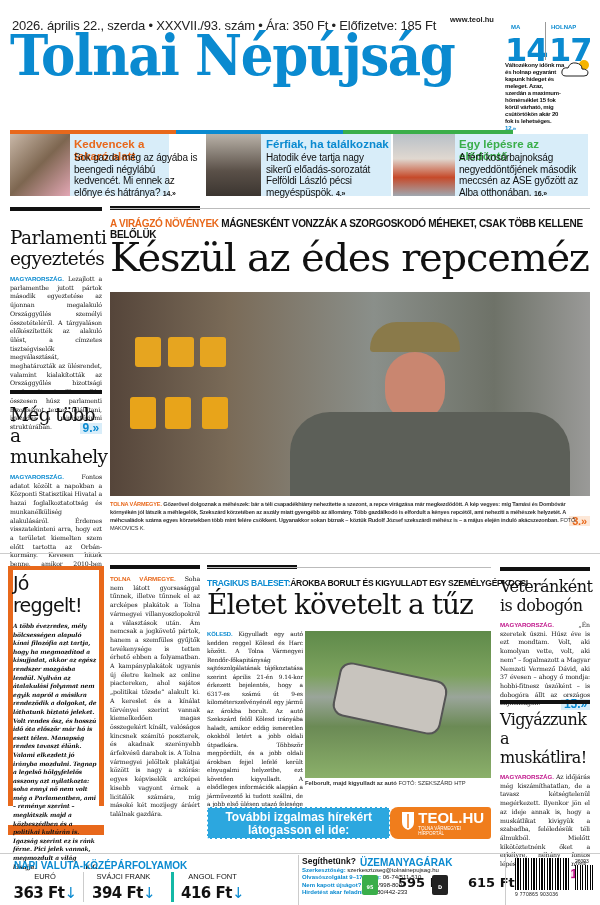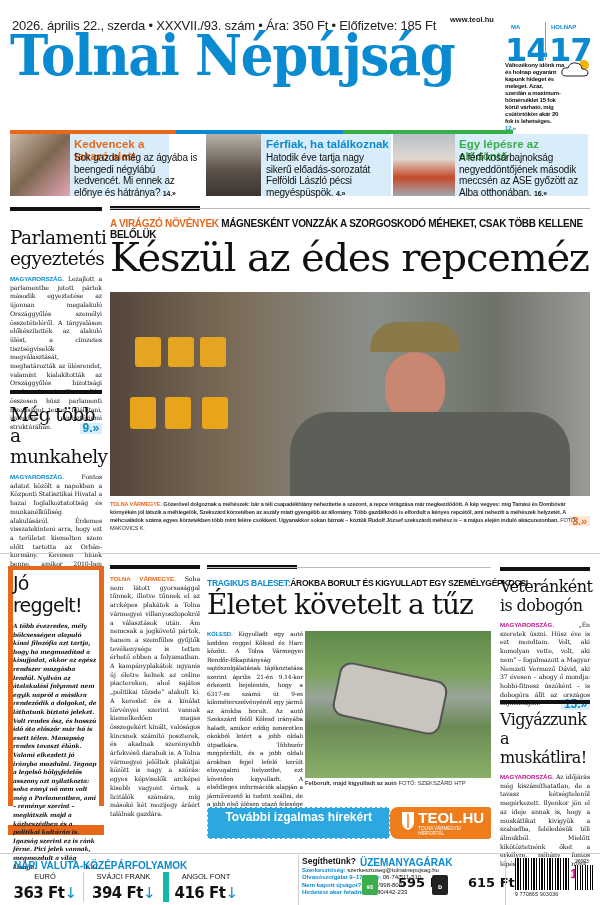--- a/index.html
+++ b/index.html
@@ -147,20 +147,21 @@
 <div class="abs" style="left:207px;top:588px;font-family:'DejaVu Serif',serif;font-size:28px;letter-spacing:-1px">Életet követelt a tűz</div>
 <div class="abs body" style="left:207px;top:630px;width:96px;font-size:5.9px;line-height:8.5px"><span class="kicker-b">KÖLESD.</span> <span>Kigyulladt egy autó kedden reggel Kölesd és Harc között. A Tolna Vármegyei Rendőr-főkapitányság sajtószolgálatának tájékoztatása szerint április 21-én 9.14-kor érkezett bejelentés, hogy a 6317-es számú út 9-es kilométerszelvényénél egy jármű az árokba borult. Az autó Szekszárd felől Kölesd irányába haladt, amikor eddig ismeretlen okokból letért a jobb oldali útpadkára. Többször megpördült, és a jobb oldali árokban fejjel lefelé került elnyugalmi helyzetbe, ezt követően kigyulladt. A elsődleges információk alapján a járművezető ki tudott szállni, de a jobb első ülésen utazó felesége beszorult és az égő járműben elhalálozott.</span></div>
 <div class="abs" style="left:305px;top:631px;width:186px;height:147px;background:linear-gradient(180deg,#5f8a4a 0%,#7ca25e 30%,#9aa59a 45%,#6b8a55 65%,#8bb06a 100%)">
   <div style="position:absolute;left:30px;top:40px;width:110px;height:55px;background:#c8c4be;border-radius:12px;transform:rotate(12deg);border:2px solid #555"></div>
 </div>
 <div class="abs" style="left:305px;top:780px;font-size:5.8px;font-weight:bold;color:#333"><span>Felborult, majd kigyulladt az autó</span> <span style="font-weight:normal">FOTÓ: SZEKSZÁRD HTP</span></div>
 
 <div class="abs banner">
   <div class="l">
       <div>További izgalmas hírekért</div>
+      <div>látogasson el ide:</div>
     </div>
   <div class="r">
     <svg style="position:absolute;left:12px;top:5px" width="12" height="18" viewBox="0 0 12 18">
         <path d="M0 0 H12 V10 Q12 16 6 18 Q0 16 0 10 Z" fill="#fff"></path>
         <path d="M6 2 V16" stroke="#f07d1c" stroke-width="1.5"></path>
       </svg>
     <div style="position:absolute;left:28px;top:2px;font-size:15px;font-weight:bold">TEOL.HU</div>
     <div style="position:absolute;left:28px;top:19px;font-size:4.5px;line-height:5px">
         <div>TOLNA VÁRMEGYEI</div>
         <div>HÍRPORTÁL</div>
@@ -182,21 +183,21 @@
 <div class="abs footer-div"></div>
 <div class="abs cur-h">NAPI VALUTA-KÖZÉPÁRFOLYAMOK</div>
 <div class="abs cur" style="left:5px">
     <div>EURÓ</div>
     <div class="v"><b>363 Ft</b><span>↓</span></div>
   </div>
 <div class="abs cur" style="left:83px;border-left:1px solid #ccc">
     <div>SVÁJCI FRANK</div>
     <div class="v"><b>394 Ft</b><span>↓</span></div>
   </div>
-<div class="abs cur" style="left:163px;border-left:6px solid #14b8a6">
+<div class="abs cur" style="left:171px;border-left:3px solid #14b8a6">
     <div>ANGOL FONT</div>
     <div class="v"><b>416 Ft</b><span>↓</span></div>
   </div>
 
 <div class="abs" style="left:298px;top:855px;width:1px;height:50px;background:#ccc"></div>
 <div class="abs help">
   <div style="font-size:8.5px;font-weight:bold;margin-bottom:1px">Segíthetünk?</div>
   <div><b style="color:#0a8ad0">Szerkesztőség:</b> <span>szerkesztoseg@tolnainepujsag.hu</span></div>
   <div><b style="color:#0a8ad0">Olvasószolgálat 9–17 óráig:</b> <span>06-74/511-510</span></div>
   <div><b style="color:#0a8ad0">Nem kapott újságot?</b> <span>06-46/998-800</span></div>

